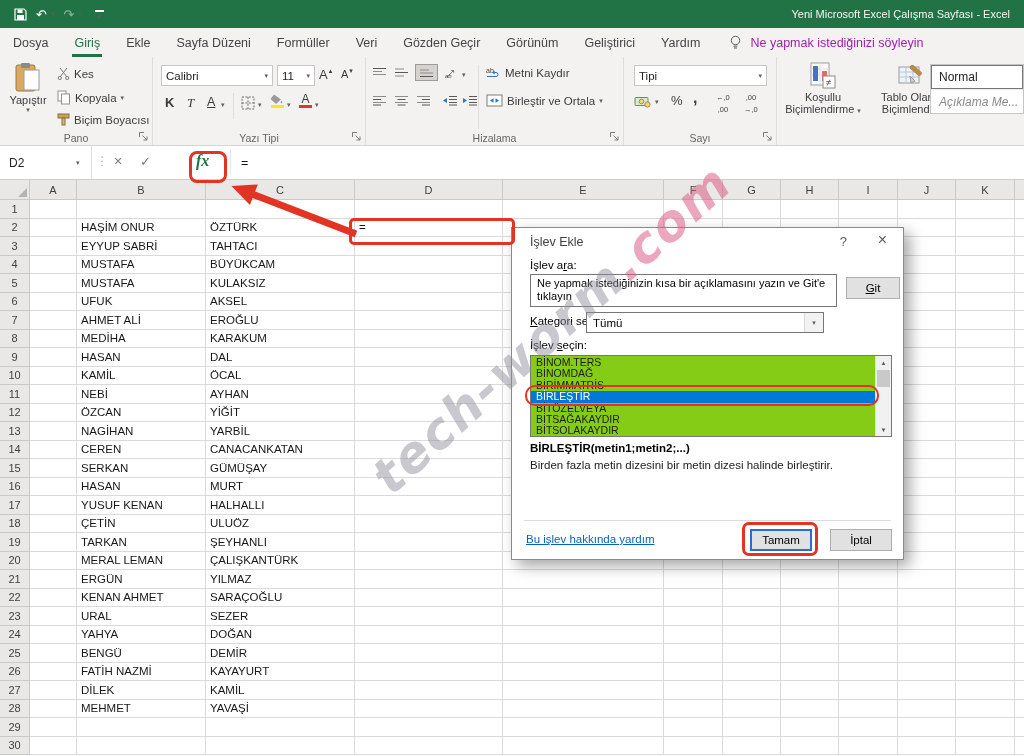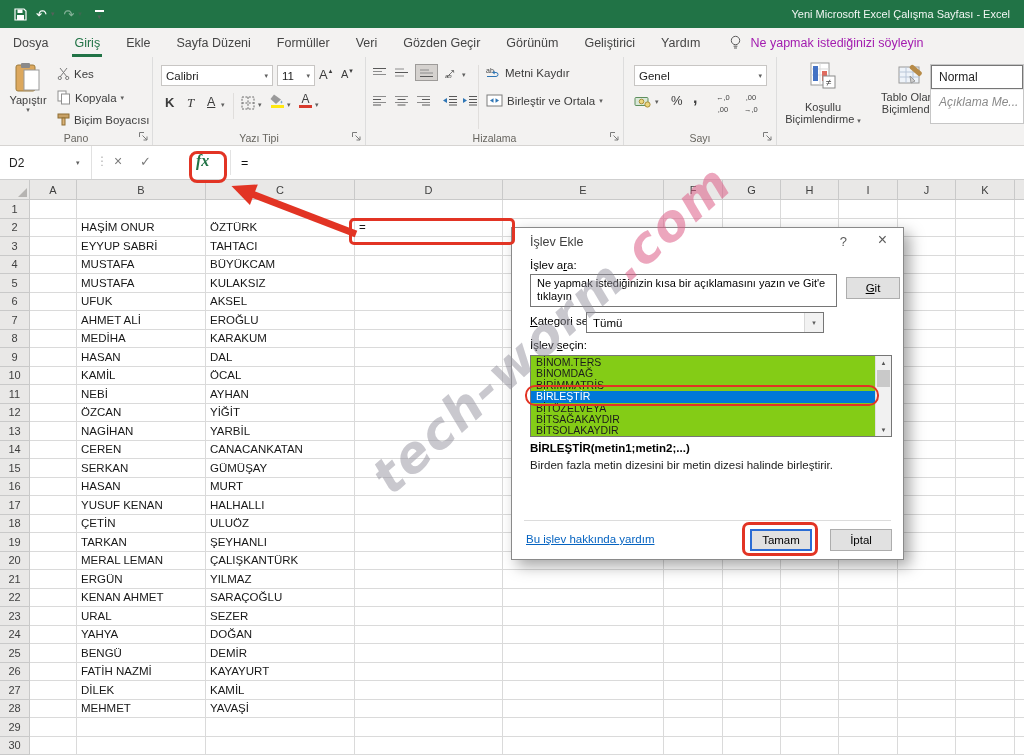--- a/index.html
+++ b/index.html
@@ -35,21 +35,21 @@
 .combo .chev{margin-left:auto}
 .btn{position:absolute;display:flex;align-items:center;gap:4px;cursor:pointer;white-space:nowrap}
 .bigbtn{position:absolute;display:flex;flex-direction:column;align-items:center;cursor:pointer;text-align:center}
 .sel-btn{background:#d5d2cf;outline:1px solid #9d9b99}
 .fontK{font-weight:700;font-size:13px}
 .fontT{font-style:italic;font-family:"Liberation Serif",serif;font-size:13px}
 .fontU{font-size:12.5px;text-decoration:underline}
 .colorbar{display:block;width:13px;height:3px;margin-top:0px}
 .stack{display:inline-flex;flex-direction:column;align-items:center;line-height:10px}
 .deci{display:inline-flex;flex-direction:column;align-items:center;font-size:7.5px;line-height:8px;color:#444}
-.gallery{position:absolute;left:153px;top:7px;width:94px;height:60px;background:#fff;border:1px solid #c6c6c6;overflow:hidden}
+.gallery{position:absolute;left:153px;top:7px;width:94px;height:50px;background:#fff;border:1px solid #c6c6c6;overflow:hidden}
 .gal-item{height:24px;display:flex;align-items:center;padding-left:8px;font-size:12px;color:#222}
 .gal-item.selected{outline:1px solid #767676;outline-offset:-1px}
 .gal-item.exp{font-style:italic;color:#8a8a8a;border-top:1px solid #ececec}
 
 
 .fbar{position:absolute;left:0;top:146px;width:1024px;height:34px;background:#fff;border-bottom:1px solid #cfcfcf}
 .namebox{position:absolute;left:0;top:0;width:92px;height:33px;background:#fff;border-right:1px solid #e1e1e1;display:flex;align-items:center;padding-left:9px;font-size:12px;color:#222}
 .namebox .chev{position:absolute;left:76px}
 .fdots{position:absolute;left:96px;top:8px;color:#b3b3b3;font-size:12px}
 .fx-cancel{position:absolute;left:114px;top:7px;font-size:14px;color:#7a7a7a;cursor:pointer}
@@ -367,21 +367,21 @@
       <span class="launcher">
         <svg width="11" height="11" viewBox="0 0 11 11" stroke="#7a7a7a" fill="none">
             <path d="M1.5 1.5 H6 M1.5 1.5 V6"></path>
             <path d="M4.5 4.5 L9 9 M9 5.5 V9 H5.5"></path>
           </svg>
       </span>
     </div>
 
     <div class="group" style="left:624px;width:153px">
       <div class="combo" style="left:10px;top:8px;width:133px">
-        <span>Genel</span>
+        <span>Tipi</span>
         <span class="chev">▾</span>
       </div>
       <div class="btn" style="left:10px;top:38px">
         <span>
           <svg width="17" height="13" viewBox="0 0 17 13">
               <rect x="1" y="2.5" width="13" height="8" rx="1" fill="#d9e8d9" stroke="#5e8f5e"></rect>
               <circle cx="7.5" cy="6.5" r="2.3" fill="#ecd77f" stroke="#a98f3a"></circle>
               <circle cx="13.5" cy="9.5" r="2.6" fill="#ecd77f" stroke="#a98f3a"></circle>
             </svg>
         </span>
@@ -413,21 +413,21 @@
               <rect x="1" y="1" width="18" height="22" fill="#fff" stroke="#9a9a9a"></rect>
               <line x1="1" y1="7" x2="19" y2="7" stroke="#d9d9d9"></line>
               <line x1="1" y1="13" x2="19" y2="13" stroke="#d9d9d9"></line>
               <line x1="10" y1="1" x2="10" y2="23" stroke="#d9d9d9"></line>
               <rect x="3" y="4" width="5" height="15" fill="#4472c4"></rect>
               <rect x="12" y="9" width="5" height="10" fill="#e06b5f"></rect>
               <rect x="13" y="14" width="12" height="12" fill="#fff" stroke="#8a8a8a"></rect>
               <text x="16" y="24" font-size="10" fill="#444">≠</text>
             </svg>
         </span>
-        <span style="font-size:11px;margin-top:12px">Koşullu</span>
+        <span style="font-size:11px;margin-top:2px">Koşullu</span>
         <span style="font-size:11px"><span>Biçimlendirme</span> <span class="chev">▾</span></span>
       </div>
       <div class="bigbtn" style="left:92px;top:5px;width:86px">
         <span>
           <svg width="28" height="27" viewBox="0 0 28 27">
               <rect x="1" y="5" width="20" height="16" fill="#eef3f9" stroke="#9a9a9a"></rect>
               <line x1="1" y1="10" x2="21" y2="10" stroke="#b9c6d8"></line>
               <line x1="1" y1="15" x2="21" y2="15" stroke="#b9c6d8"></line>
               <line x1="8" y1="5" x2="8" y2="21" stroke="#b9c6d8"></line>
               <line x1="15" y1="5" x2="15" y2="21" stroke="#b9c6d8"></line>

